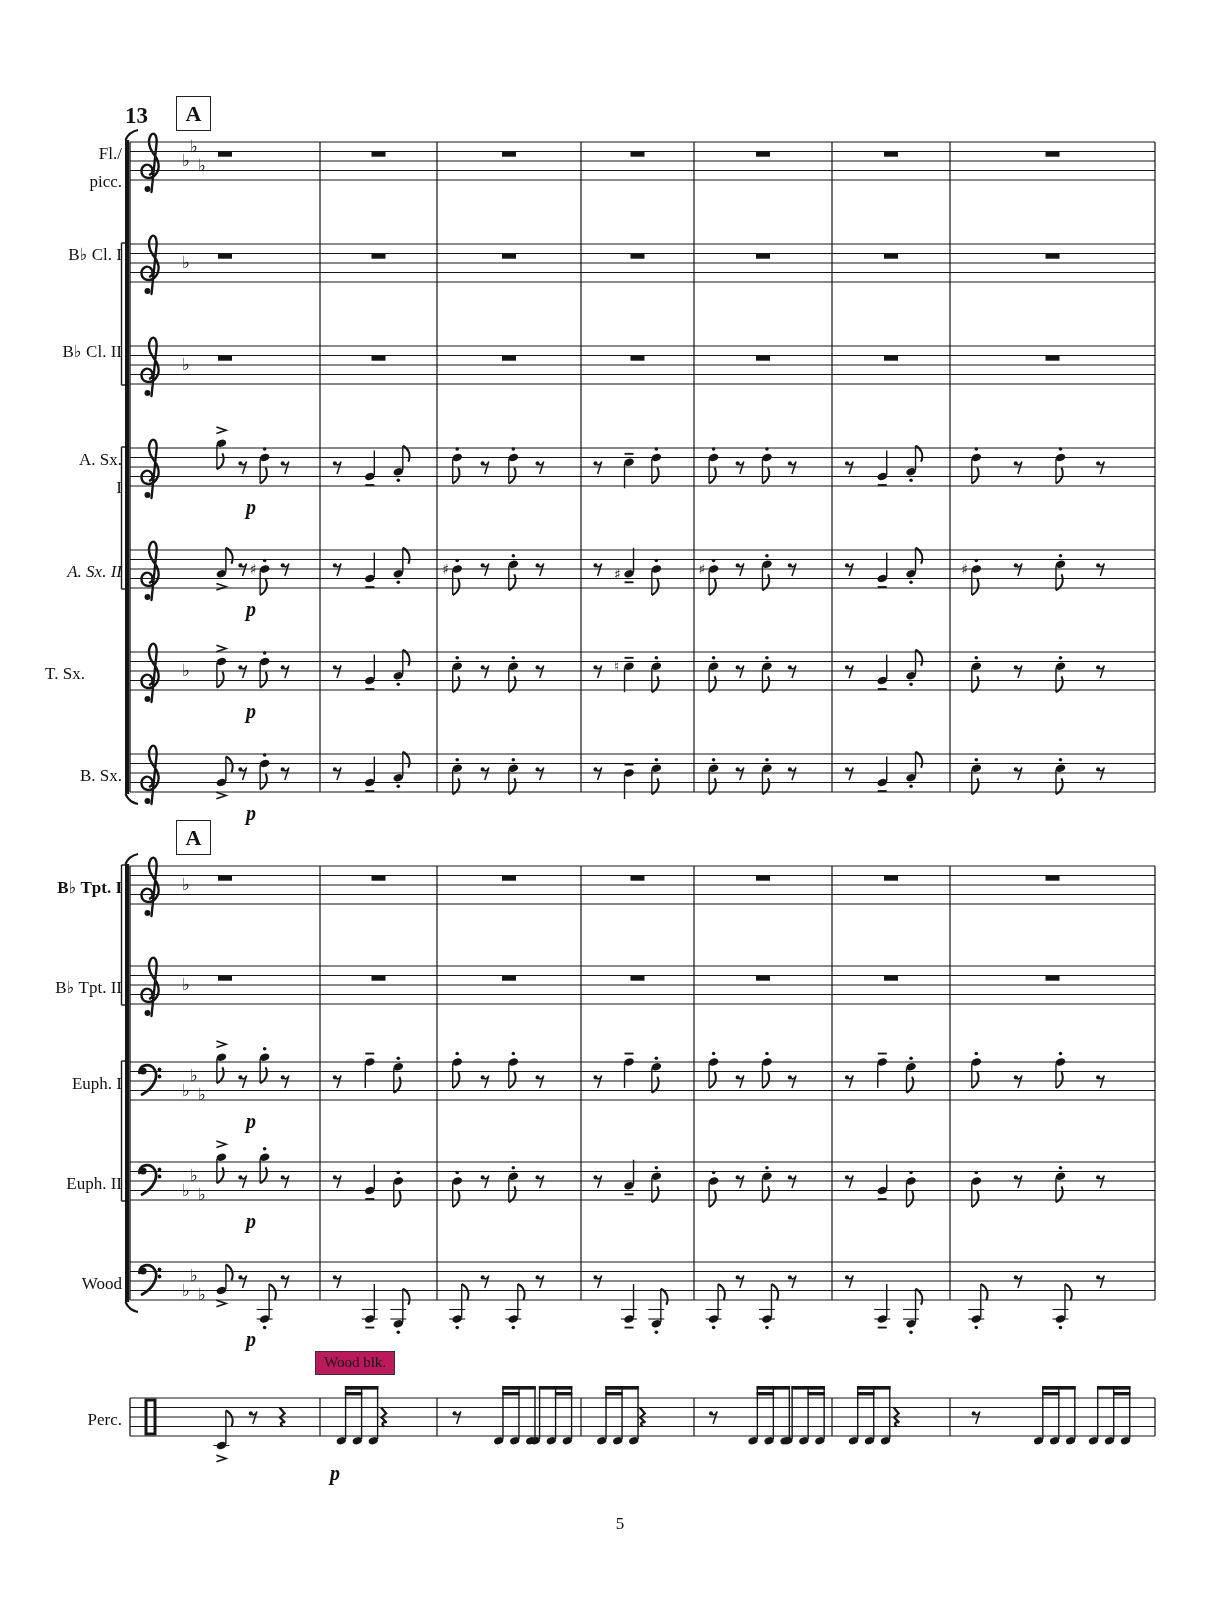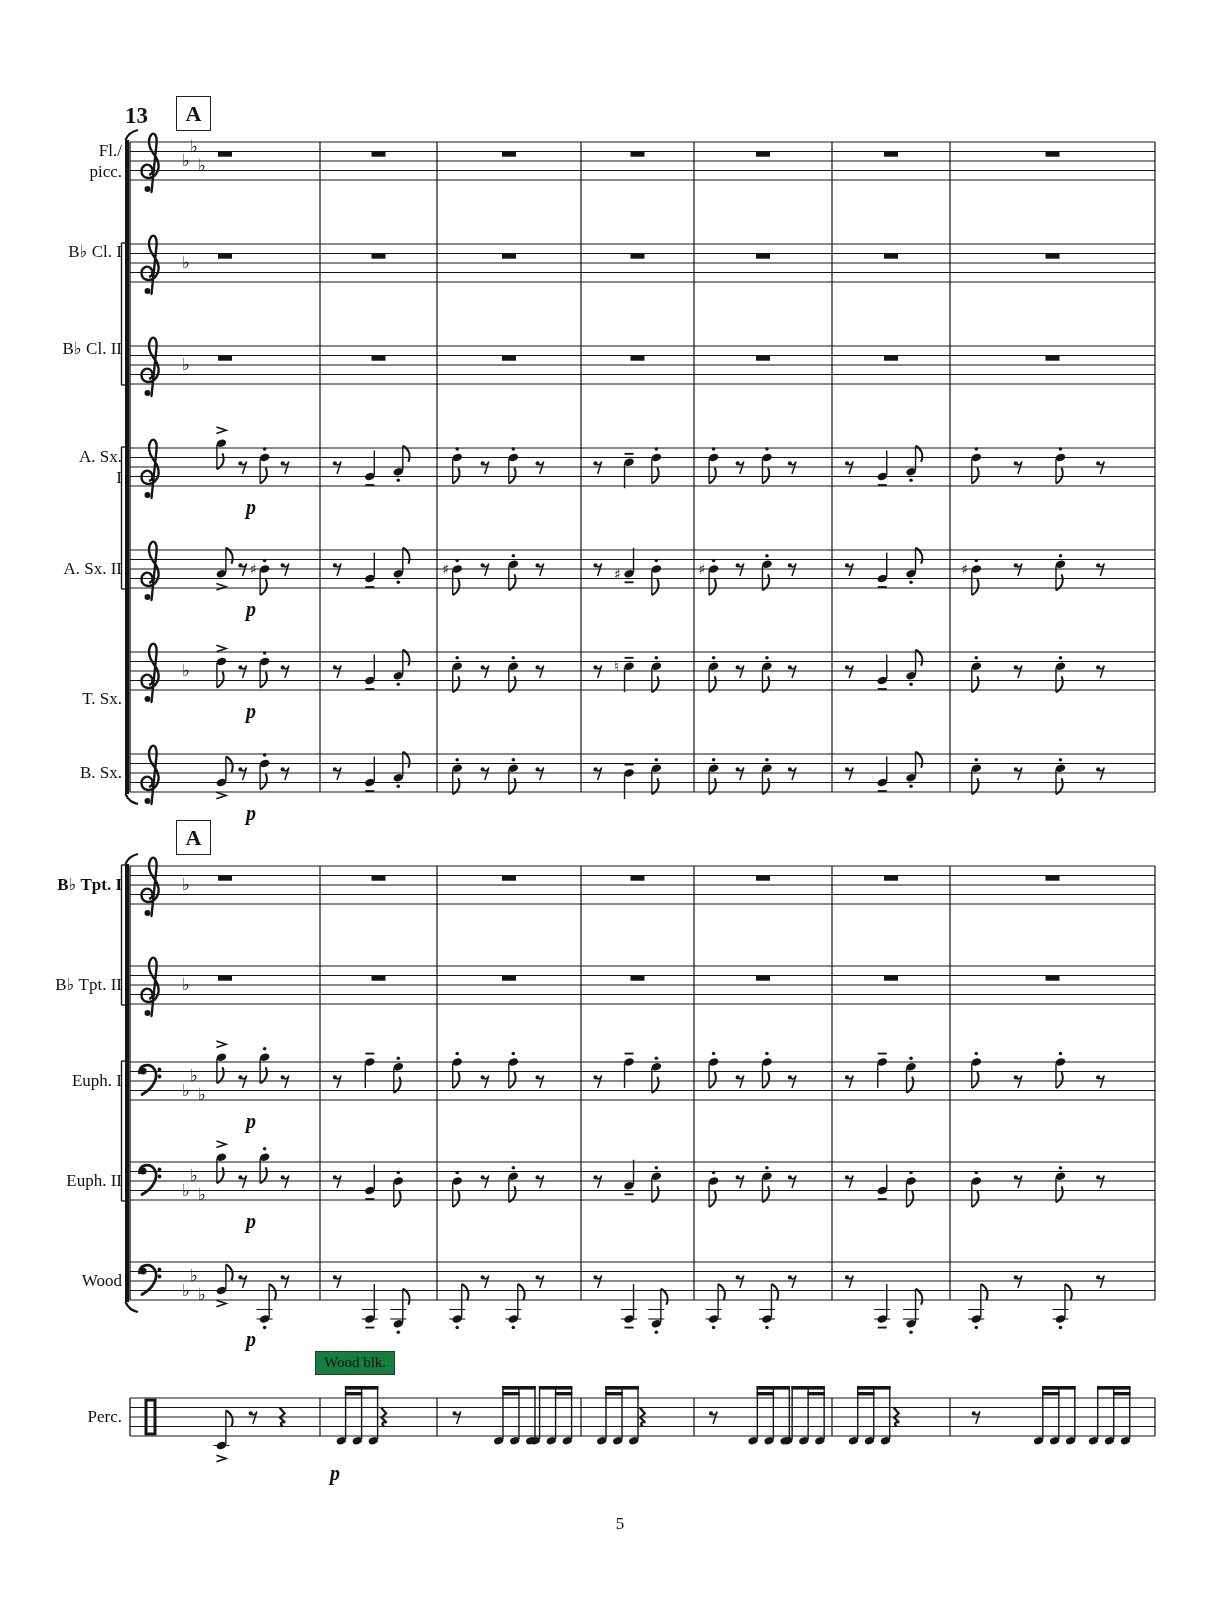--- a/index.html
+++ b/index.html
@@ -4,24 +4,24 @@
 <style>
   html,body{margin:0;padding:0;background:#888;}
   .page{position:relative;width:1214px;height:1619px;background:#ffffff;margin:0 auto;
         font-family:"Liberation Serif","DejaVu Serif",serif;color:#111;overflow:hidden;}
   #score-svg{position:absolute;left:0;top:0;}
   #measure-number{position:absolute;left:125px;top:103px;font-size:23px;font-weight:bold;}
   .rehearsal{position:absolute;width:33px;height:33px;border:1.6px solid #222;background:#fff;
              display:flex;align-items:center;justify-content:center;font-size:22px;font-weight:bold;}
   #rehearsal-1{left:176px;top:96px;}
   #rehearsal-2{left:176px;top:820px;}
-  #wood-box{position:absolute;left:315px;top:1351px;border:1.3px solid #333;background:#15803d;
+  #wood-box{position:absolute;left:315px;top:1351px;border:1.3px solid #333;background:#be185d;
             padding:2px 8px 3px 8px;font-size:15px;}
   #page-number{position:absolute;left:580px;top:1514px;width:80px;text-align:center;font-size:17px;}
-  .staff-label{position:absolute;left:8px;width:114px;text-align:right;font-size:17px;line-height:21px;white-space:pre-line;}
+  .staff-label{position:absolute;left:8px;width:114px;text-align:right;font-size:17px;line-height:28px;white-space:pre-line;}
   .dyn{position:absolute;font-size:20px;font-weight:bold;font-style:italic;font-family:"Liberation Serif",serif;}
 </style>
 </head>
 <body>
 
 <div class="page">
   <div id="measure-number">13</div>
   <div class="rehearsal" id="rehearsal-1">A</div>
   <div class="rehearsal" id="rehearsal-2">A</div>
   <svg id="score-svg" width="1214" height="1619">
@@ -928,23 +928,23 @@
     </svg>
   <div id="wood-box">Wood blk.</div>
   <div id="page-number">5</div>
 <div class="staff-label" style="top: 140px;">Fl./
 picc.</div>
     <div class="staff-label" style="top: 241px;">B♭ Cl. I</div>
     <div class="staff-label" style="top: 338px;">B♭ Cl. II</div>
     <div class="staff-label" style="top: 446px;">A. Sx.
 I</div>
     <div class="dyn" style="left: 246px; top: 496px;">p</div>
-    <div class="staff-label" style="top: 558px;">A. Sx. II</div>
+    <div class="staff-label" style="top: 558px; font-style: italic;">A. Sx. II</div>
     <div class="dyn" style="left: 246px; top: 598px;">p</div>
-    <div class="staff-label" style="top: 688px;">T. Sx.</div>
+    <div class="staff-label" style="top: 660px; text-align: center;">T. Sx.</div>
     <div class="dyn" style="left: 246px; top: 700px;">p</div>
     <div class="staff-label" style="top: 762px;">B. Sx.</div>
     <div class="dyn" style="left: 246px; top: 802px;">p</div>
     <div class="staff-label" style="top: 874px; font-weight: bold;">B♭ Tpt. I</div>
     <div class="staff-label" style="top: 974px;">B♭ Tpt. II</div>
     <div class="staff-label" style="top: 1070px;">Euph. I</div>
     <div class="dyn" style="left: 246px; top: 1110px;">p</div>
     <div class="staff-label" style="top: 1170px;">Euph. II</div>
     <div class="dyn" style="left: 246px; top: 1210px;">p</div>
     <div class="staff-label" style="top: 1270px;">Wood</div>

